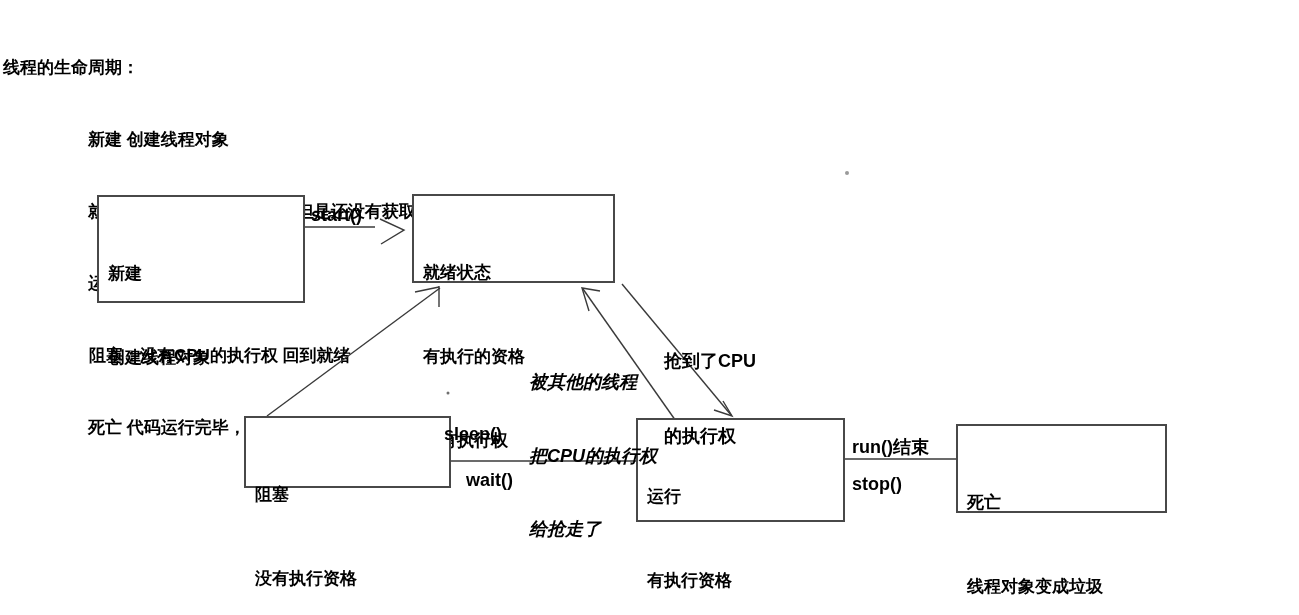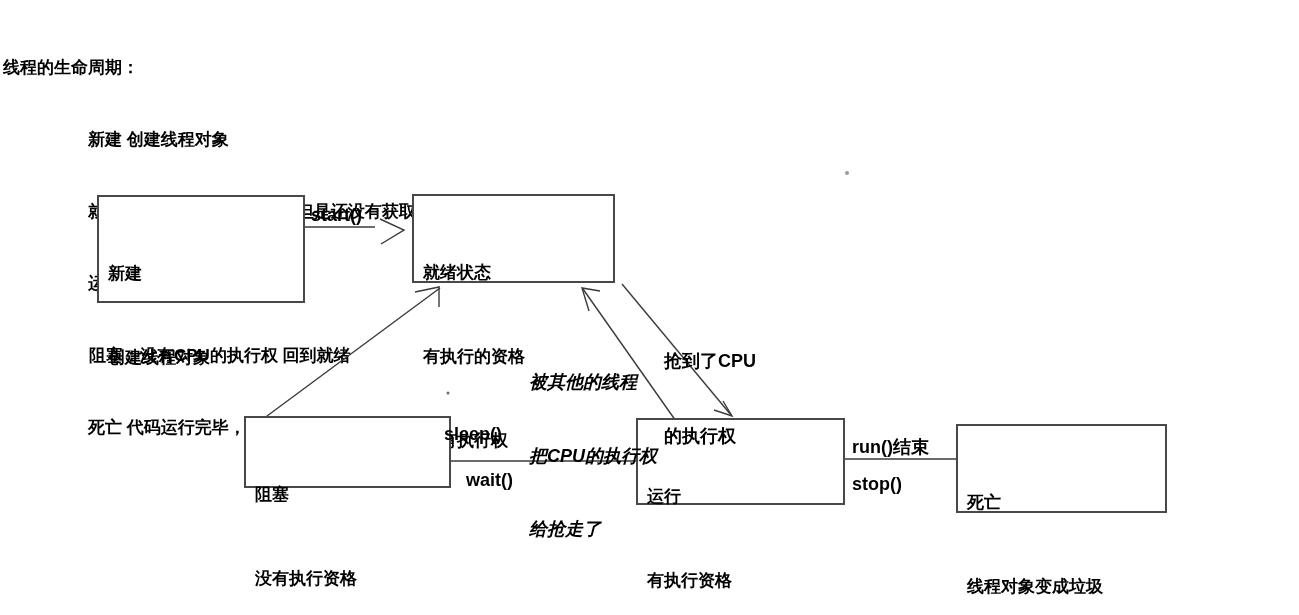--- a/index.html
+++ b/index.html
@@ -39,21 +39,21 @@
     border: 2px solid #484848;
     background: #ffffff;
     padding: 7px 0 0 9px;
     font-size: 17px;
     line-height: 28px;
     white-space: pre;
   }
   .node-new      { left: 97px;  top: 195px; width: 208px; height: 108px; }
   .node-ready    { left: 412px; top: 194px; width: 203px; height: 89px; }
   .node-blocked  { left: 200px; top: 416px; width: 207px; height: 72px; margin-left: 44px; }
-  .node-running  { left: 636px; top: 418px; width: 209px; height: 87px; }
+  .node-running  { left: 636px; top: 418px; width: 209px; height: 104px; }
   .node-dead     { left: 956px; top: 424px; width: 211px; height: 89px; }
   
   .edge-label {
     position: absolute;
     font-size: 18px;
     line-height: 25px;
     white-space: pre;
   }
   .lbl-start   { left: 311px; top: 203px; }
   .lbl-sleep   { left: 444px; top: 422px; }

